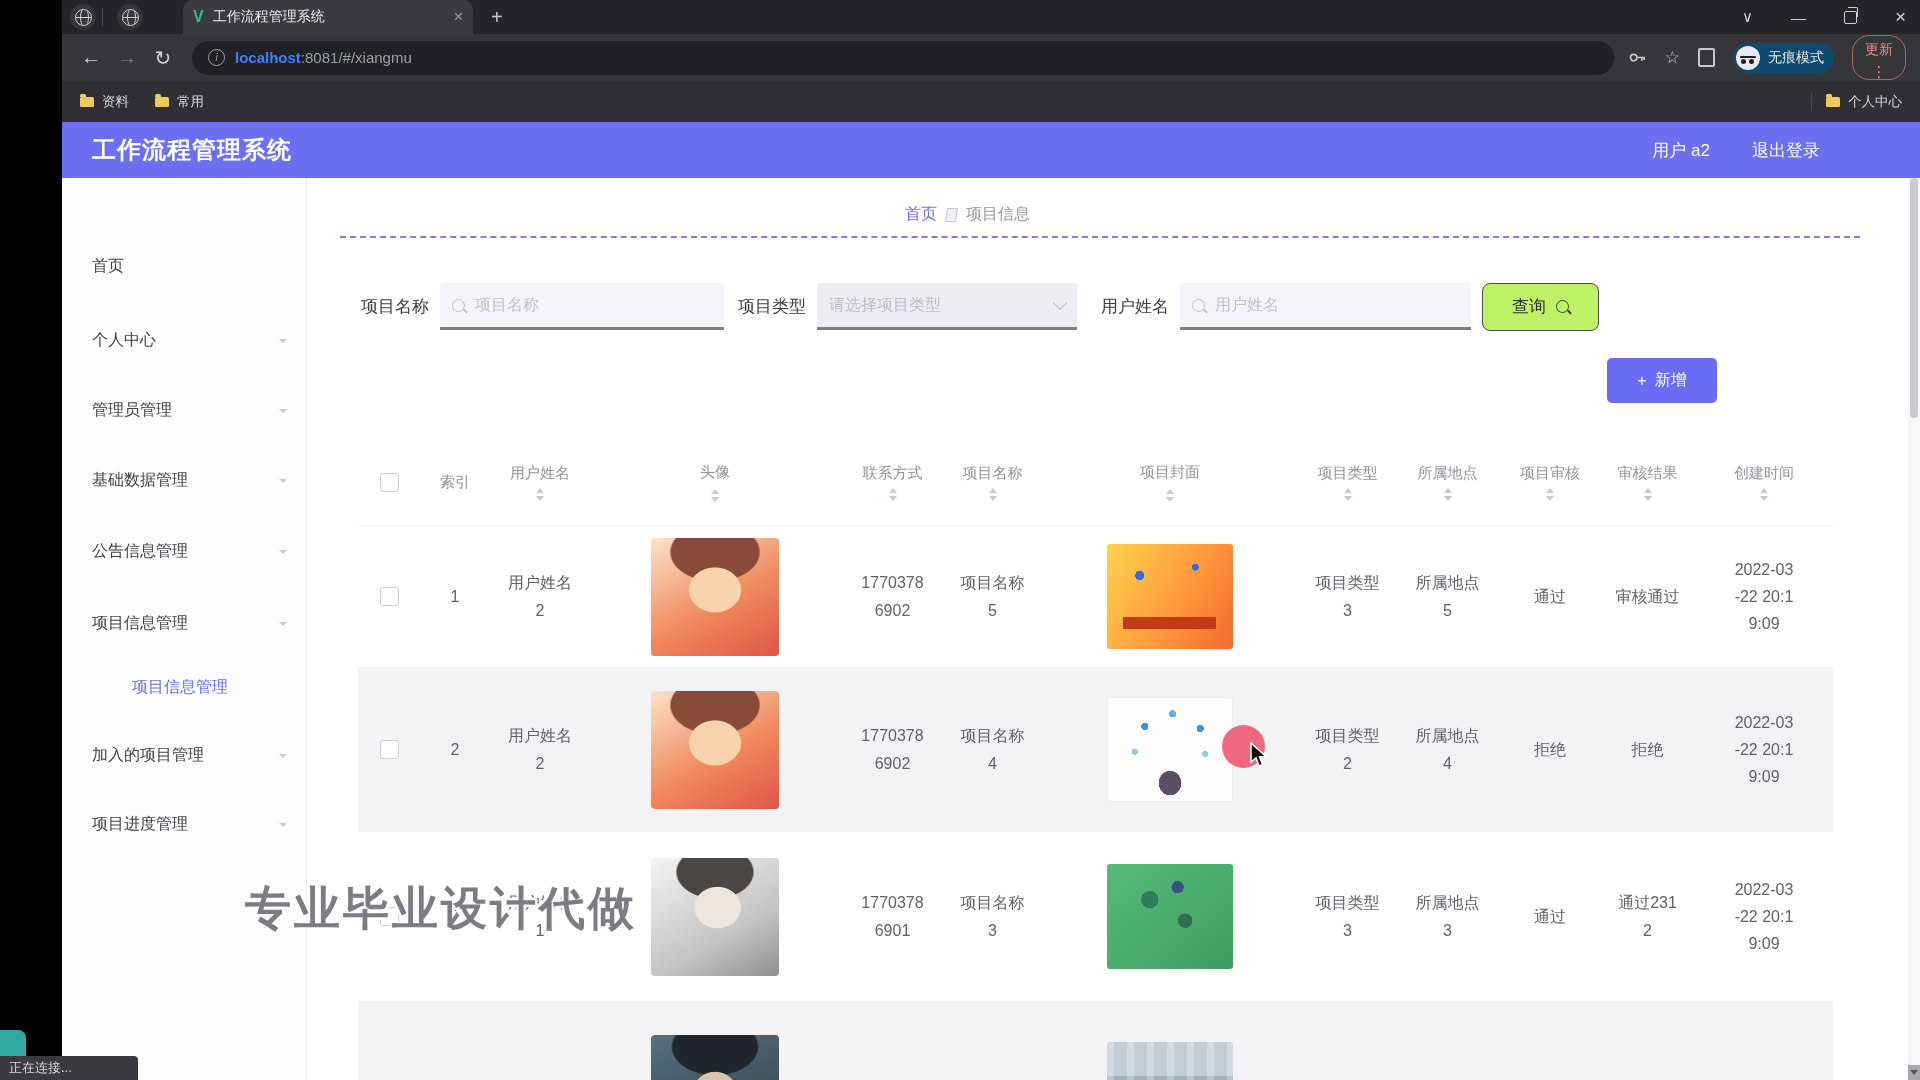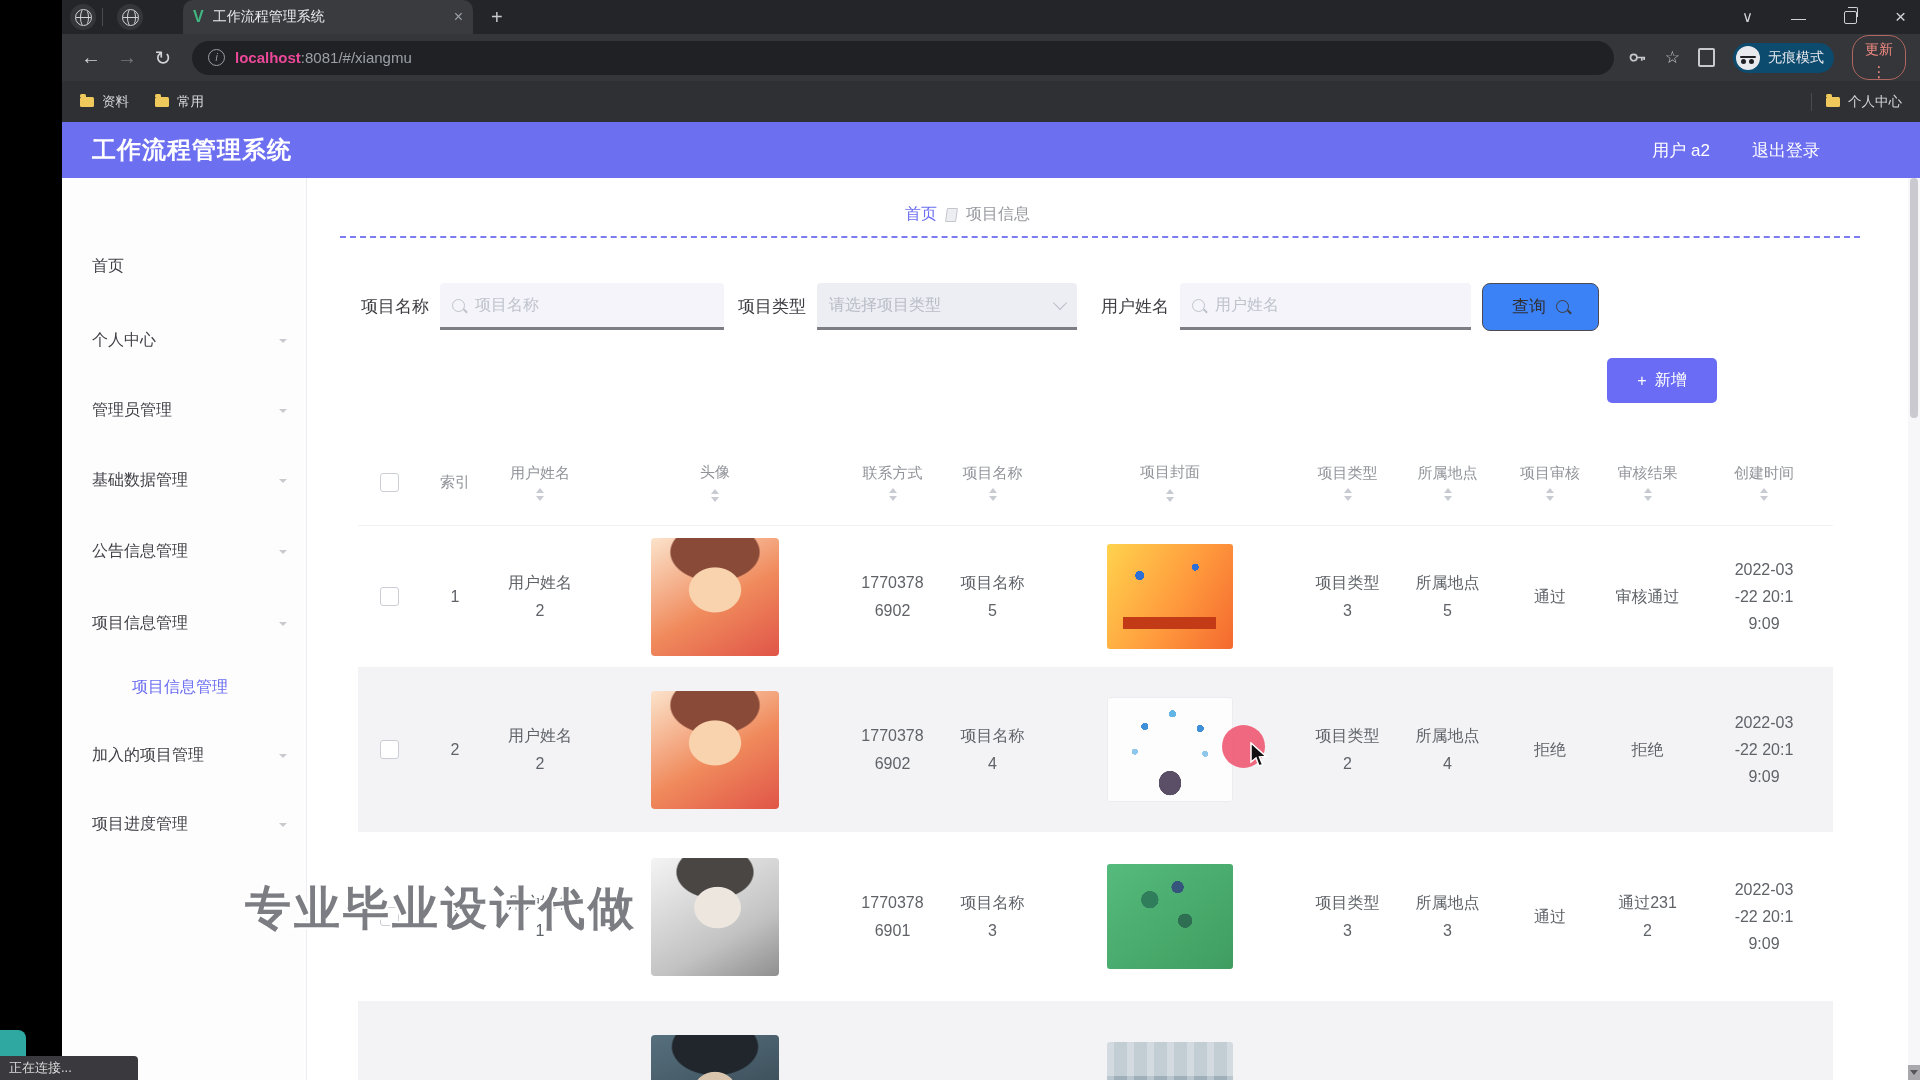--- a/index.html
+++ b/index.html
@@ -23,21 +23,21 @@
   .restore-ico{width:11px;height:11px;border:1.5px solid #cfd1d4;border-radius:2px;position:relative;}
   .restore-ico:before{content:"";position:absolute;left:3px;top:-5px;width:9px;height:9px;border-top:1.5px solid #cfd1d4;border-right:1.5px solid #cfd1d4;border-radius:0 2px 0 0;}
 
   
   .toolbar{height:47px;background:#35363a;display:flex;align-items:center;padding:0 14px;gap:6px;}
   .navic{font-size:20px;color:#d2d4d7;width:30px;text-align:center;}
   .navic.dim{color:#77797d;}
   .urlpill{flex:1;height:34px;background:#202124;border-radius:17px;display:flex;align-items:center;padding:0 16px;margin:0 8px;}
   .infoic{width:15px;height:15px;border:1.3px solid #9aa0a6;border-radius:50%;color:#9aa0a6;font-size:10px;display:flex;align-items:center;justify-content:center;font-style:italic;margin-right:10px;flex:none;}
   .urltext{font-size:15px;color:#9aa0a6;}
-  .urltext b{color:#ec4899;font-weight:bold;}
+  .urltext b{color:#3b82f6;font-weight:bold;}
   .tbicons{display:flex;align-items:center;gap:18px;}
   .keyic,.star,.panelic{color:#c7c9cc;font-size:17px;}
   .panelic{width:13px;height:15px;border:2px solid #c7c9cc;border-radius:2px;}
   .incog{display:flex;align-items:center;gap:8px;background:#0c4a6e;border-radius:16px;padding:3px 10px 3px 3px;}
   .incogcirc{width:24px;height:24px;border-radius:50%;background:#e8eaed;position:relative;}
   .incogcirc:before{content:"";position:absolute;left:4px;top:10px;width:16px;height:2.5px;background:#202124;border-radius:1px;}
   .incogcirc:after{content:"";position:absolute;left:5px;top:13px;width:5px;height:5px;border-radius:50%;background:#202124;box-shadow:8px 0 0 #202124;}
   .incoglbl{color:#e8eaed;font-size:14px;}
   .updatepill{display:flex;align-items:center;gap:10px;border:1.5px solid #b1675f;border-radius:17px;padding:5px 12px;flex-direction:column;}
   .updatetxt{color:#f28b82;font-size:14px;}
@@ -75,21 +75,21 @@
   .sinput input::placeholder{color:#bfc3cc;}
   .mag{width:11px;height:11px;border:1.6px solid #c0c4cc;border-radius:50%;position:relative;flex:none;}
   .mag:after{content:"";position:absolute;left:10px;top:10px;width:5px;height:1.6px;background:#c0c4cc;transform:rotate(45deg);}
   .mag.dark{border-color:#3d3d42;}
   .mag.dark:after{background:#3d3d42;}
   .w1{width:284px;margin-right:14px;}
   .sel{width:260px;background:#ededf4;color:#b9bdc6;font-size:16px;justify-content:flex-start;margin-right:24px;}
   .sel .ph{flex:1;}
   .chev{width:9px;height:9px;border-right:1.6px solid #b9bdc6;border-bottom:1.6px solid #b9bdc6;transform:rotate(45deg);margin-top:-4px;}
   .w2{width:291px;margin-right:11px;}
-  .querybtn{width:117px;height:48px;background:#3b82f6;border:1.5px solid #4a4a50;border-radius:8px;display:flex;align-items:center;justify-content:center;gap:10px;font-size:17px;color:#2f2f34;}
+  .querybtn{width:117px;height:48px;background:#bef264;border:1.5px solid #4a4a50;border-radius:8px;display:flex;align-items:center;justify-content:center;gap:10px;font-size:17px;color:#2f2f34;}
   .addbtn{position:absolute;left:1545px;top:236px;width:110px;height:45px;background:#6a6cf5;border:none;border-radius:5px;color:#fff;font-size:16px;display:flex;align-items:center;justify-content:center;gap:8px;}
 
   
   .tbl{position:absolute;left:296px;top:318px;width:1475px;}
   .trow{display:grid;grid-template-columns:62px 70px 100px 250px 105px 95px 260px 95px 105px 100px 95px 138px;align-items:center;}
   .thead{height:85px;color:#909399;font-size:15px;border-bottom:1px solid #f2f2f5;}
   .th{display:flex;flex-direction:column;align-items:center;justify-content:center;gap:5px;text-align:center;}
   .th.inline{gap:7px;}
   .caret{display:flex;flex-direction:column;gap:3px;}
   .caret i{display:block;width:0;height:0;border:4px solid transparent;}

